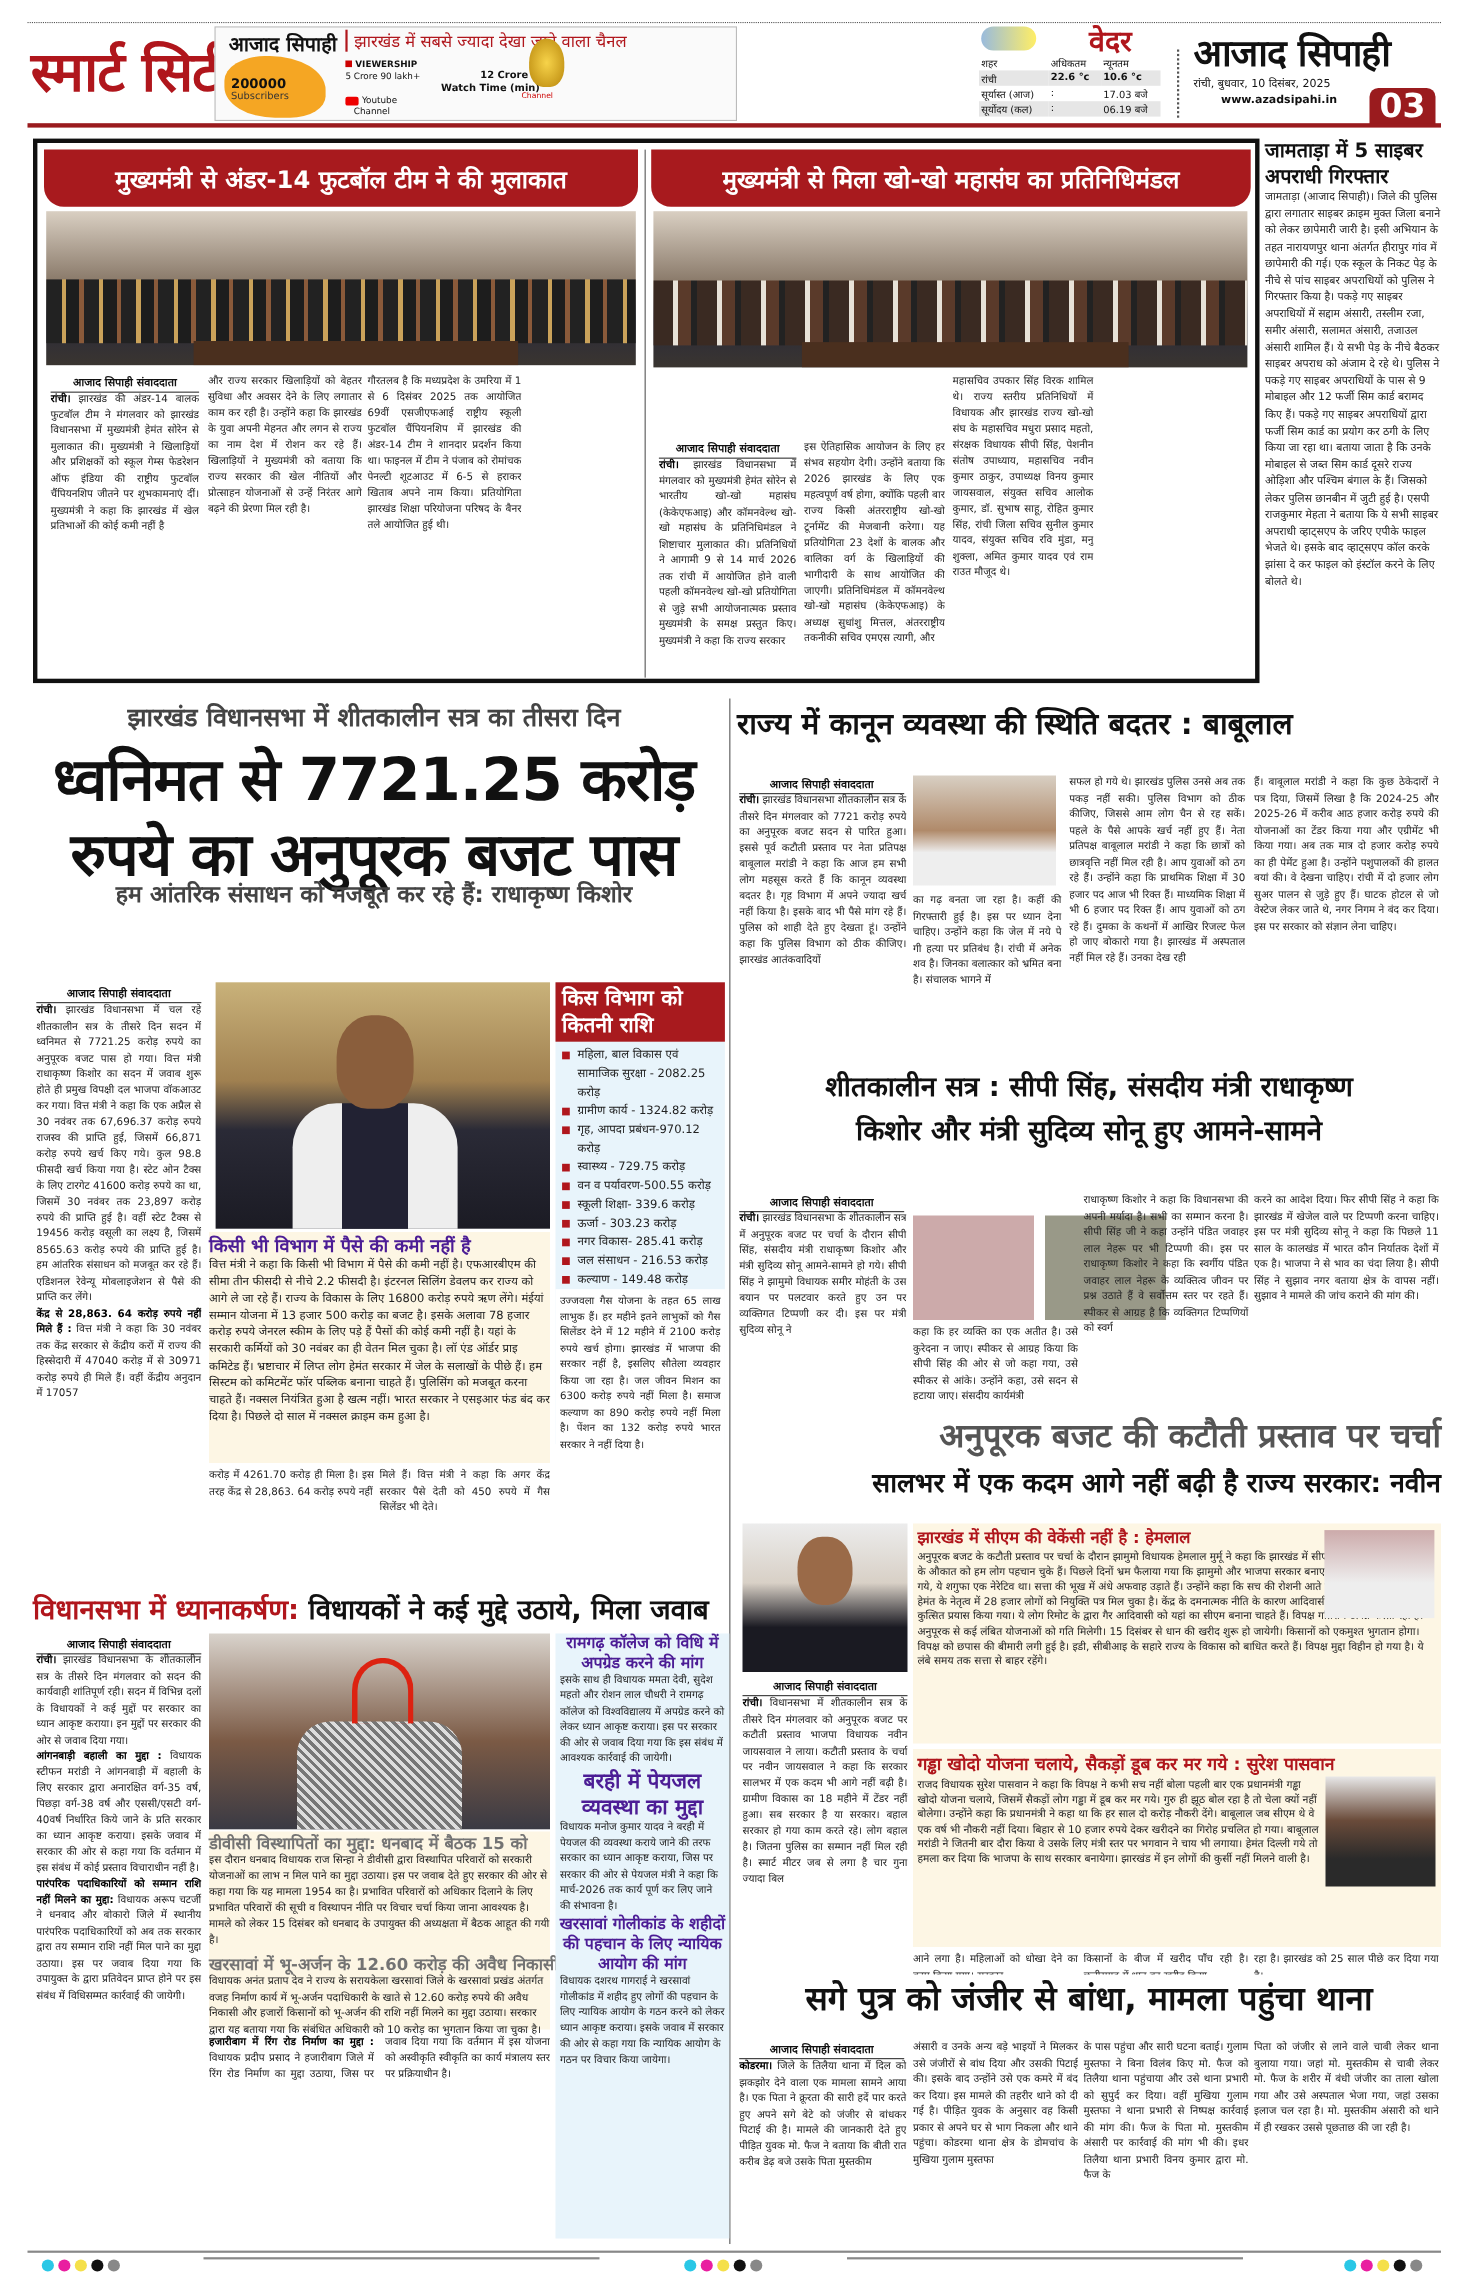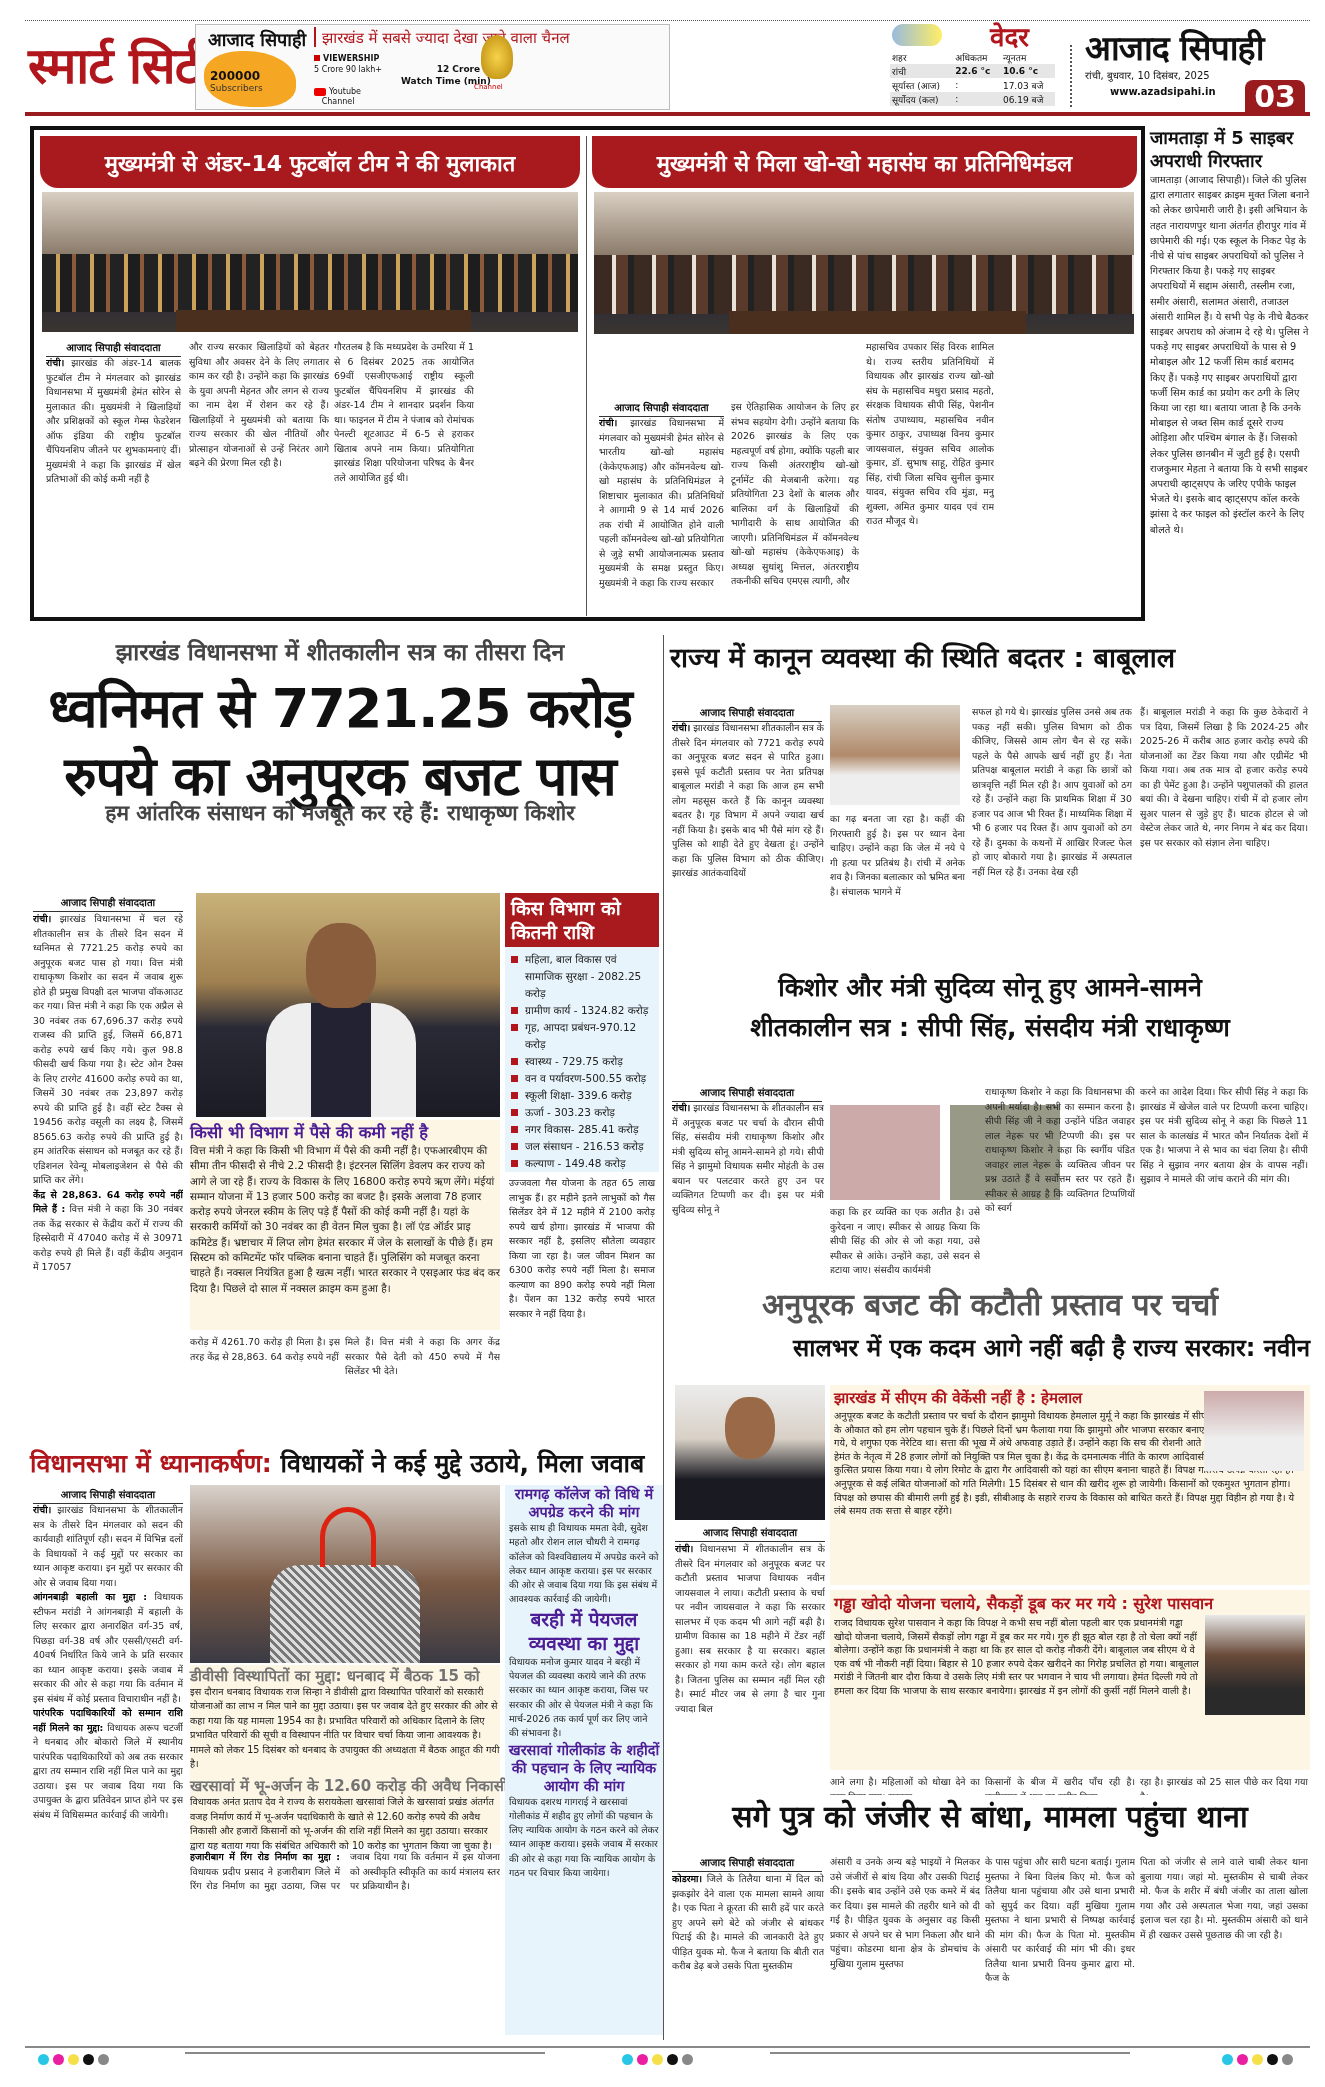--- a/index.html
+++ b/index.html
@@ -72,21 +72,21 @@
 .dvc-box p{font-size:9.6px;line-height:14.4px;color:#222}
 .right-blue{left:505px;top:1485px;width:158px;height:550px;background:#e8f4fb}
 .right-blue h4{font-size:14.5px;font-weight:bold;color:#4c1d95;line-height:18px;text-align:center}
 .right-blue h4.big{font-size:19px;line-height:24px}
 .right-blue p{font-size:9.4px;line-height:14.3px;color:#222;padding:0 4px}
 
 .r-hl1{left:670px;top:638px;width:640px;font-size:27px;font-weight:bold;white-space:nowrap}
 .bl-photo{left:830px;top:705px;width:130px;height:100px;background:linear-gradient(180deg,#d8cfc3,#b08a6a 50%,#eee 70%)}
 .r-hl2{left:670px;top:968px;width:640px;font-size:25px;font-weight:bold;line-height:40px;text-align:center}
 .cp-photo{left:830px;top:1105px;width:230px;height:95px;background:linear-gradient(90deg,#caa 0 48%,#fff 48% 52%,#998 52%)}
-.r-hl3{left:670px;top:1283px;width:640px;font-size:30px;font-weight:bold;color:#555;white-space:nowrap;text-align:center}
+.r-hl3{left:670px;top:1283px;width:640px;font-size:30px;font-weight:bold;color:#555;white-space:nowrap;text-align:right}
 .r-hl4{left:670px;top:1330px;width:640px;font-size:24px;font-weight:bold;white-space:nowrap;text-align:right}
 .nv-photo{left:675px;top:1385px;width:150px;height:135px;background:linear-gradient(180deg,#ececec,#d8d0c6 40%,#1a1a22 70%)}
 .nv-photo .face{position:absolute;left:50px;top:12px;width:50px;height:62px;background:#9a6a48;border-radius:45%}
 .hemlal{left:830px;top:1385px;width:480px;height:200px;background:#fdf6e4}
 .hemlal h4{font-size:15px;font-weight:bold;color:#b0161c;white-space:nowrap}
 .hemlal p{font-size:9.6px;line-height:13.6px;color:#222}
 .suresh{left:830px;top:1590px;width:480px;height:180px;background:#fdf6e4}
 .suresh h4{font-size:16px;font-weight:bold;color:#b0161c;white-space:nowrap}
 .suresh p{font-size:9.6px;line-height:13.6px;color:#222}
 .sp-photo{left:1205px;top:1615px;width:100px;height:100px;background:linear-gradient(180deg,#e8e8e8,#6a4b3a 40%,#2a2a2a 75%)}
@@ -248,22 +248,22 @@
 
 <div class="abs r-hl1">राज्य में कानून व्यवस्था की स्थिति बदतर : बाबूलाल</div>
 <div class="byline" style="left:672px;top:705px;width:150px">आजाद सिपाही संवाददाता</div>
 <div class="col" style="left:672px;top:721px;width:152px;height:235px"><b>रांची।</b> <span>झारखंड विधानसभा शीतकालीन सत्र के तीसरे दिन मंगलवार को 7721 करोड़ रुपये का अनुपूरक बजट सदन से पारित हुआ। इससे पूर्व कटौती प्रस्ताव पर नेता प्रतिपक्ष बाबूलाल मरांडी ने कहा कि आज हम सभी लोग महसूस करते हैं कि कानून व्यवस्था बदतर है। गृह विभाग में अपने ज्यादा खर्च नहीं किया है। इसके बाद भी पैसे मांग रहे हैं। पुलिस को शाही देते हुए देखता हूं। उन्होंने कहा कि पुलिस विभाग को ठीक कीजिए। झारखंड आतंकवादियों</span></div>
 <div class="abs bl-photo"></div>
 <div class="col" style="left:830px;top:812px;width:135px;height:144px">का गढ़ बनता जा रहा है। कहीं की गिरफ्तारी हुई है। इस पर ध्यान देना चाहिए। उन्होंने कहा कि जेल में नये पे गी हत्या पर प्रतिबंध है। रांची में अनेक शव है। जिनका बलात्कार को भ्रमित बना है। संचालक भागने में</div>
 <div class="col" style="left:972px;top:705px;width:160px;height:251px">सफल हो गये थे। झारखंड पुलिस उनसे अब तक पकड़ नहीं सकी। पुलिस विभाग को ठीक कीजिए, जिससे आम लोग चैन से रह सकें। पहले के पैसे आपके खर्च नहीं हुए हैं। नेता प्रतिपक्ष बाबूलाल मरांडी ने कहा कि छात्रों को छात्रवृत्ति नहीं मिल रही है। आप युवाओं को ठग रहे हैं। उन्होंने कहा कि प्राथमिक शिक्षा में 30 हजार पद आज भी रिक्त हैं। माध्यमिक शिक्षा में भी 6 हजार पद रिक्त हैं। आप युवाओं को ठग रहे हैं। दुमका के कथनों में आखिर रिजल्ट फेल हो जाए बोकारो गया है। झारखंड में अस्पताल नहीं मिल रहे हैं। उनका देख रही</div>
 <div class="col" style="left:1140px;top:705px;width:168px;height:251px">हैं। बाबूलाल मरांडी ने कहा कि कुछ ठेकेदारों ने पत्र दिया, जिसमें लिखा है कि 2024-25 और 2025-26 में करीब आठ हजार करोड़ रुपये की योजनाओं का टेंडर किया गया और एग्रीमेंट भी किया गया। अब तक मात्र दो हजार करोड़ रुपये का ही पेमेंट हुआ है। उन्होंने पशुपालकों की हालत बयां की। वे देखना चाहिए। रांची में दो हजार लोग सुअर पालन से जुड़े हुए हैं। घाटक होटल से जो वेस्टेज लेकर जाते थे, नगर निगम ने बंद कर दिया। इस पर सरकार को संज्ञान लेना चाहिए।</div>
 
 <div class="abs r-hl2">
+    <div>शीतकालीन सत्र : सीपी सिंह, संसदीय मंत्री राधाकृष्ण</div>
     <div>किशोर और मंत्री सुदिव्य सोनू हुए आमने-सामने</div>
-    <div>शीतकालीन सत्र : सीपी सिंह, संसदीय मंत्री राधाकृष्ण</div>
   </div>
 <div class="byline" style="left:672px;top:1085px;width:150px">आजाद सिपाही संवाददाता</div>
 <div class="col" style="left:672px;top:1101px;width:152px;height:172px"><b>रांची।</b> <span>झारखंड विधानसभा के शीतकालीन सत्र में अनुपूरक बजट पर चर्चा के दौरान सीपी सिंह, संसदीय मंत्री राधाकृष्ण किशोर और मंत्री सुदिव्य सोनू आमने-सामने हो गये। सीपी सिंह ने झामुमो विधायक समीर मोहंती के उस बयान पर पलटवार करते हुए उन पर व्यक्तिगत टिप्पणी कर दी। इस पर मंत्री सुदिव्य सोनू ने</span></div>
 <div class="abs cp-photo"></div>
 <div class="col" style="left:830px;top:1205px;width:150px;height:68px">कहा कि हर व्यक्ति का एक अतीत है। उसे कुरेदना न जाए। स्पीकर से आग्रह किया कि सीपी सिंह की ओर से जो कहा गया, उसे स्पीकर से आंके। उन्होंने कहा, उसे सदन से हटाया जाए। संसदीय कार्यमंत्री</div>
 <div class="col" style="left:985px;top:1085px;width:150px;height:188px">राधाकृष्ण किशोर ने कहा कि विधानसभा की अपनी मर्यादा है। सभी का सम्मान करना है। सीपी सिंह जी ने कहा उन्होंने पंडित जवाहर लाल नेहरू पर भी टिप्पणी की। इस पर राधाकृष्ण किशोर ने कहा कि स्वर्गीय पंडित जवाहर लाल नेहरू के व्यक्तित्व जीवन पर प्रश्न उठाते हैं वे सर्वोत्तम स्तर पर रहते हैं। स्पीकर से आग्रह है कि व्यक्तिगत टिप्पणियों को स्वर्ग</div>
 <div class="col" style="left:1140px;top:1085px;width:168px;height:188px">करने का आदेश दिया। फिर सीपी सिंह ने कहा कि झारखंड में खेजेल वाले पर टिप्पणी करना चाहिए। इस पर मंत्री सुदिव्य सोनू ने कहा कि पिछले 11 साल के कालखंड में भारत कौन निर्यातक देशों में एक है। भाजपा ने से भाव का चंदा लिया है। सीपी सिंह ने सुझाव नगर बताया क्षेत्र के वापस नहीं। सुझाव ने मामले की जांच कराने की मांग की।</div>
 
 <div class="abs r-hl3">अनुपूरक बजट की कटौती प्रस्ताव पर चर्चा</div>
 <div class="abs r-hl4">सालभर में एक कदम आगे नहीं बढ़ी है राज्य सरकार: नवीन</div>

